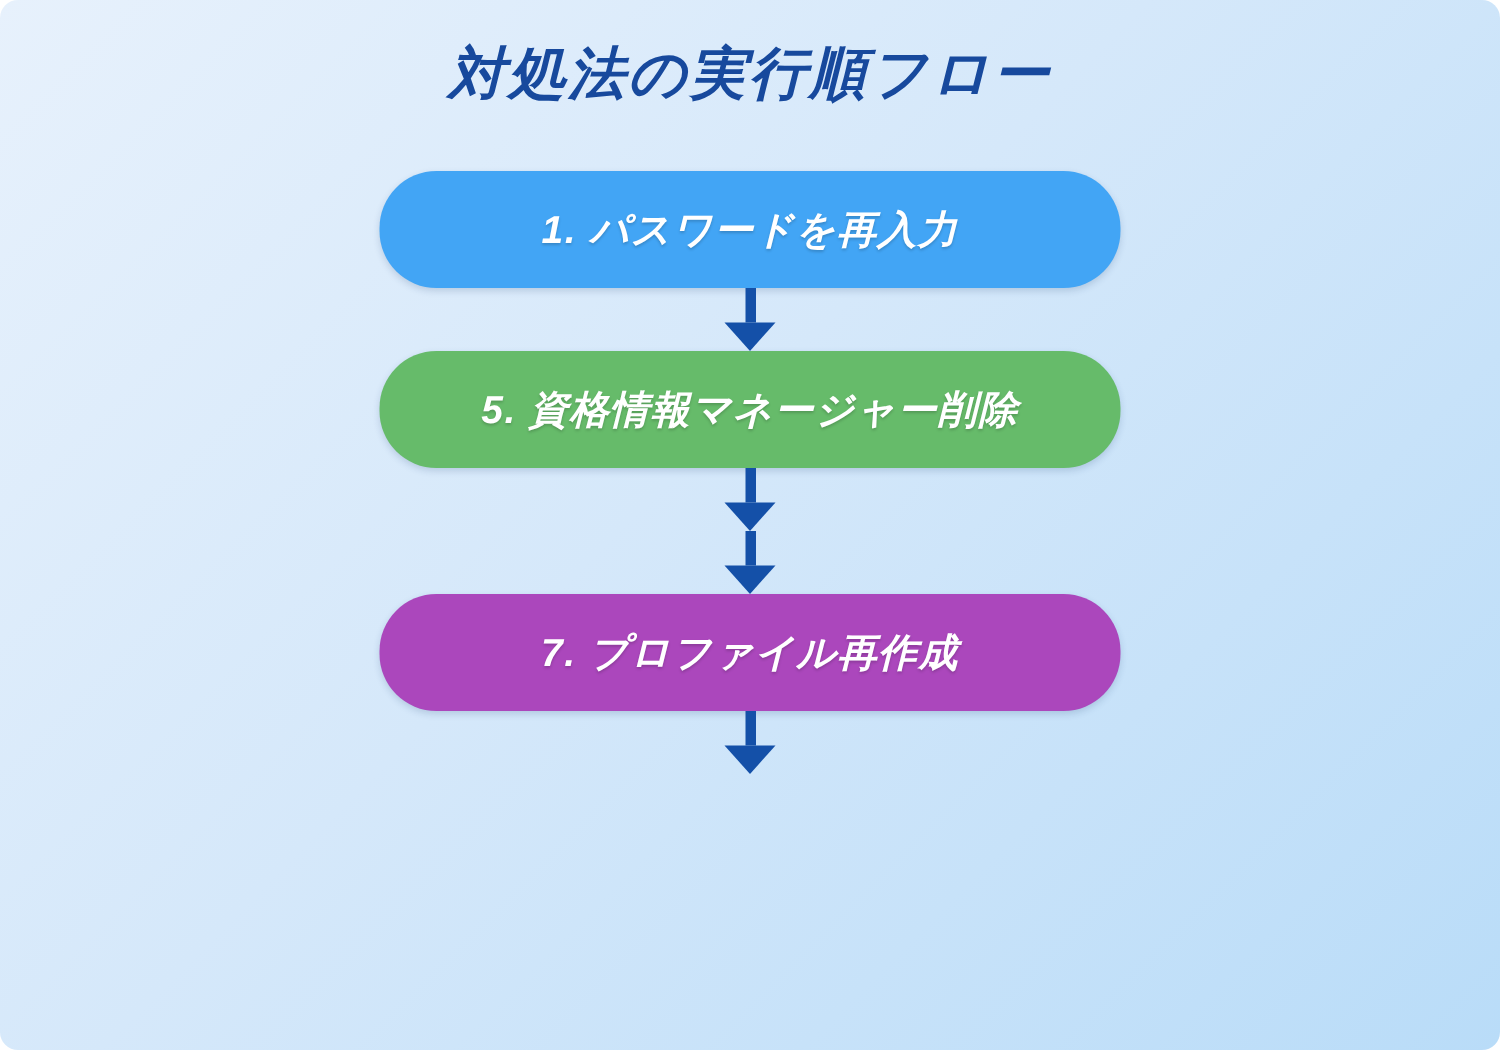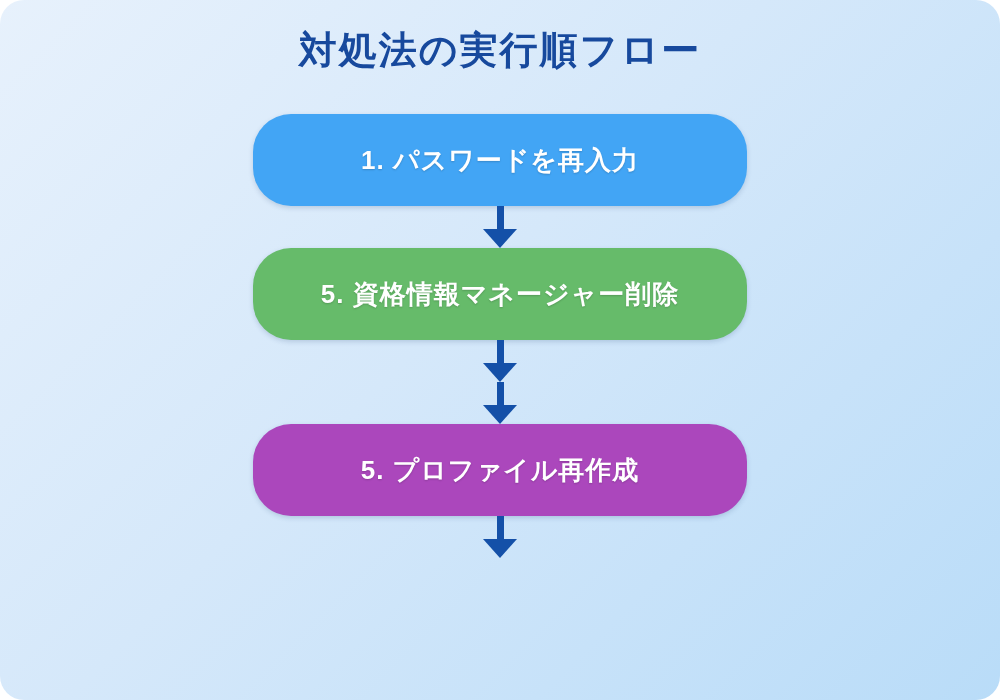--- a/index.html
+++ b/index.html
@@ -4,44 +4,45 @@
 <style>
   * { margin: 0; padding: 0; box-sizing: border-box; }
   html, body {
     width: 1000px; height: 700px;
     background: #ffffff;
     font-family: "Liberation Sans", "DejaVu Sans", sans-serif;
     overflow: hidden;
   }
   .canvas {
     width: 1000px; height: 700px;
-    border-radius: 24px;
+    border-radius: 12px;
     background: linear-gradient(135deg, var(--bg-start, #e7f1fc) 0%, #d5e8fa 45%, var(--bg-end, #b9dcf8) 100%);
     display: flex;
     flex-direction: column;
     align-items: center;
+    font-style: italic;
   }
   .title {
     margin-top: 26px;
     font-size: 38px;
     line-height: 48px;
     font-weight: bold;
     letter-spacing: 2px;
     color: var(--title-color, #17499d);
     text-align: center;
   }
   .flow {
     margin-top: 40px;
     display: flex;
     flex-direction: column;
     align-items: center;
   }
   .step {
     width: 494px;
-    height: 92px;
+    height: 78px;
     border-radius: 38px;
     display: flex;
     align-items: center;
     justify-content: center;
     color: #ffffff;
     font-size: 26px;
     font-weight: bold;
     letter-spacing: 1px;
     box-shadow: 0 2px 5px rgba(25, 60, 110, 0.18);
     text-shadow: 0 1px 2px rgba(0, 0, 0, 0.18);
@@ -85,21 +86,21 @@
       <div class="stem"></div>
       <div class="head"></div>
     </div>
 
 
     <div class="arrow">
       <div class="stem"></div>
       <div class="head"></div>
     </div>
 
-    <div class="step" style="background: rgb(171, 71, 188);">5. プロファイル再作成</div>
+    <div class="step" style="background: rgb(171, 71, 188);">7. プロファイル再作成</div>
 
     <div class="arrow">
       <div class="stem"></div>
       <div class="head"></div>
     </div>
 
   </div>
 </div>
 
 </body></html>

